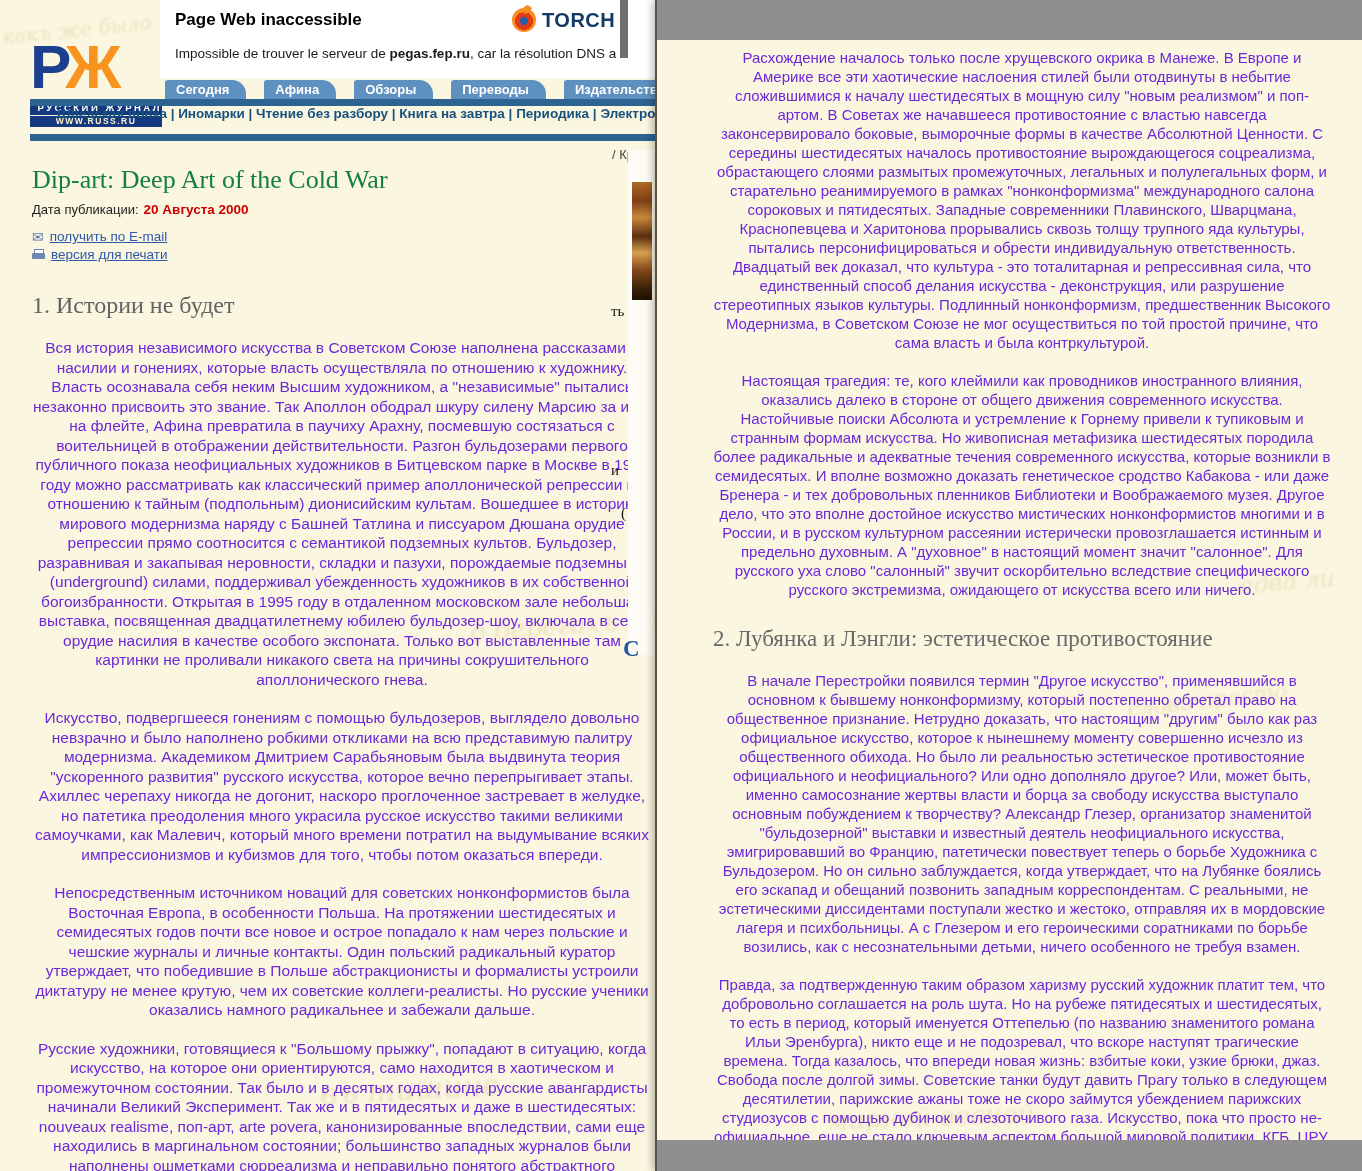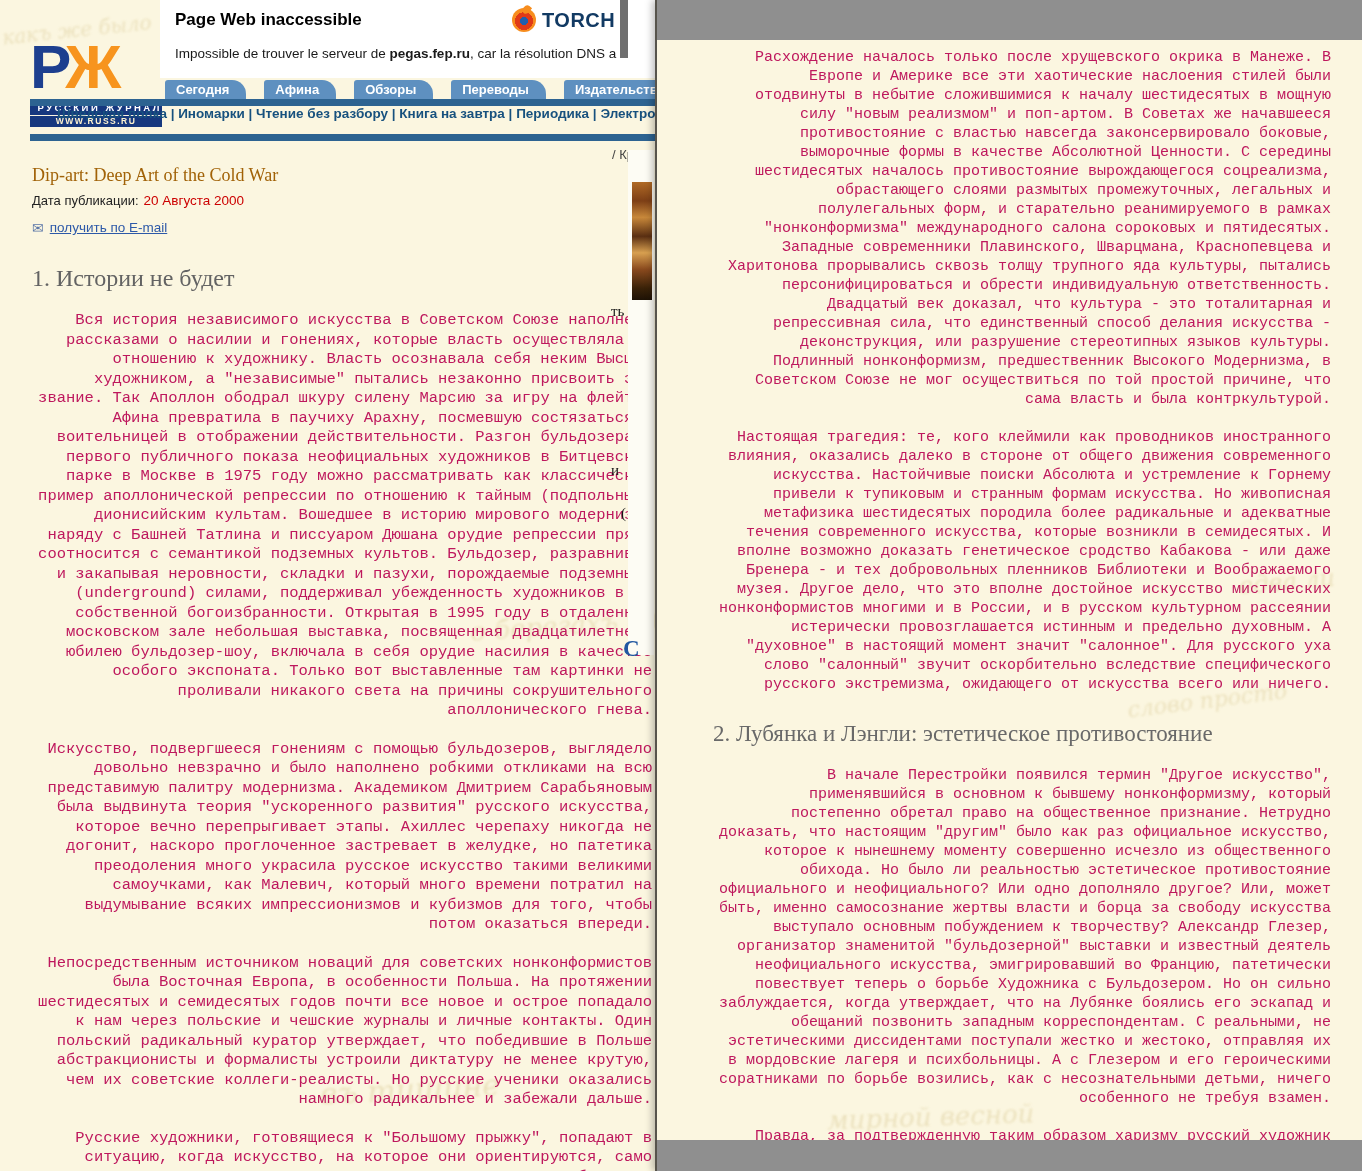--- a/index.html
+++ b/index.html
@@ -47,35 +47,35 @@
     padding:0 17px 0 11px;margin-right:6px;border-radius:3px 14px 0 0;cursor:pointer;}
   .navbar{position:absolute;left:30px;width:1332px;height:7px;background:#2d6391;z-index:1;}
   .bar1{top:99px;} .bar2{top:134px;}
   .subnav1{position:absolute;left:57px;top:106px;font-size:13.5px;font-weight:bold;color:#17517e;
     white-space:nowrap;z-index:1;}
   .subnav2{position:absolute;left:30px;top:120px;width:790px;text-align:right;font-size:13.5px;
     font-weight:bold;color:#17517e;z-index:1;}
   .breadcrumb-frag{position:absolute;left:612px;top:147px;font-size:13px;color:#444;z-index:1;white-space:nowrap;}
   
   .article{position:absolute;left:32px;top:165px;width:620px;z-index:1;}
-  .article-title{font-family:"Liberation Serif",serif;font-weight:400;font-size:18px;color:#a16207;margin:0;}
+  .article-title{font-family:"Liberation Serif",serif;font-weight:400;font-size:26px;color:#15803d;margin:0;}
   .pubdate{margin-top:7px;font-size:13px;color:#222;}
-  .pubdate .date-value{color:#cc0000;font-weight:normal;font-size:13.5px;margin-left:5px;}
+  .pubdate .date-value{color:#cc0000;font-weight:bold;font-size:13.5px;margin-left:5px;}
   .linkrows{margin-top:12px;}
   .linkrow{display:flex;align-items:center;gap:6px;margin-bottom:3px;}
   .linkrow a{color:#2d59a8;font-size:13.5px;text-decoration:underline;cursor:pointer;}
   .icon-mail{font-size:14px;color:#5c77a8;line-height:12px;}
   .icon-print{position:relative;display:inline-block;width:13px;height:11px;}
   .icon-print .pr-paper{position:absolute;left:2px;top:0;width:8px;height:4px;background:#fff;border:1px solid #6e86ad;}
   .icon-print .pr-body{position:absolute;left:0;top:4px;width:13px;height:6px;background:#6e86ad;border-radius:1px;}
   .sec-heading{font-family:"Liberation Serif",serif;font-weight:400;font-size:24px;color:#636363;
     margin:30px 0 0 0;}
   .article p, .ov-text p{
-    font-family:Liberation Mono, monospace;font-size:15.5px;line-height:19.5px;color:#be185d;
-    margin:19px 0 0 0;text-align:right;
+    font-family:Liberation Sans, sans-serif;font-size:15.5px;line-height:19.5px;color:#6d28d9;
+    margin:19px 0 0 0;text-align:center;
   }
   
   .frag-white{position:absolute;left:628px;top:150px;width:26px;height:505px;background:#fdfcf4;z-index:1;}
   .frag-img{position:absolute;left:632px;top:182px;width:20px;height:118px;z-index:2;
     background:linear-gradient(180deg,#b06a25 0%,#7d3f16 16%,#c8883a 30%,#5a2f12 46%,#d8a050 60%,#8a4a1e 74%,#3a2208 90%,#1e1205 100%);}
   .frag-text{position:absolute;font-family:"Liberation Serif",serif;font-size:15px;color:#131313;z-index:2;}
   .frag-c{position:absolute;left:623px;top:636px;font-family:"Liberation Serif",serif;font-weight:bold;
     font-size:23px;color:#2057a0;z-index:2;}
   
   .overlay{position:absolute;left:655px;top:0;width:707px;height:1171px;background:#fbf6e0;
@@ -127,20 +127,27 @@
 <div class="article">
   <h1 class="article-title">Dip-art: Deep Art of the Cold War</h1>
   <div class="pubdate">
     <span>Дата публикации:</span><span class="date-value">20 Августа 2000</span>
   </div>
   <div class="linkrows">
     <div class="linkrow">
       <span class="icon-mail">✉</span>
       <a>получить по E-mail</a>
     </div>
+    <div class="linkrow">
+      <span class="icon-print">
+          <span class="pr-paper"></span>
+          <span class="pr-body"></span>
+        </span>
+      <a>версия для печати</a>
+    </div>
   </div>
   <h2 class="sec-heading">1. Истории не будет</h2>
   <p>Вся история независимого искусства в Советском Союзе наполнена рассказами о насилии и гонениях, которые власть осуществляла по отношению к художнику. Власть осознавала себя неким Высшим художником, а "независимые" пытались незаконно присвоить это звание. Так Аполлон ободрал шкуру силену Марсию за игру на флейте, Афина превратила в паучиху Арахну, посмевшую состязаться с воительницей в отображении действительности. Разгон бульдозерами первого публичного показа неофициальных художников в Битцевском парке в Москве в 1975 году можно рассматривать как классический пример аполлонической репрессии по отношению к тайным (подпольным) дионисийским культам. Вошедшее в историю мирового модернизма наряду с Башней Татлина и писсуаром Дюшана орудие репрессии прямо соотносится с семантикой подземных культов. Бульдозер, разравнивая и закапывая неровности, складки и пазухи, порождаемые подземными (underground) силами, поддерживал убежденность художников в их собственной богоизбранности. Открытая в 1995 году в отдаленном московском зале небольшая выставка, посвященная двадцатилетнему юбилею бульдозер-шоу, включала в себя орудие насилия в качестве особого экспоната. Только вот выставленные там картинки не проливали никакого света на причины сокрушительного аполлонического гнева.</p>
   <p>Искусство, подвергшееся гонениям с помощью бульдозеров, выглядело довольно невзрачно и было наполнено робкими откликами на всю представимую палитру модернизма. Академиком Дмитрием Сарабьяновым была выдвинута теория "ускоренного развития" русского искусства, которое вечно перепрыгивает этапы. Ахиллес черепаху никогда не догонит, наскоро проглоченное застревает в желудке, но патетика преодоления много украсила русское искусство такими великими самоучками, как Малевич, который много времени потратил на выдумывание всяких импрессионизмов и кубизмов для того, чтобы потом оказаться впереди.</p>
   <p>Непосредственным источником новаций для советских нонконформистов была Восточная Европа, в особенности Польша. На протяжении шестидесятых и семидесятых годов почти все новое и острое попадало к нам через польские и чешские журналы и личные контакты. Один польский радикальный куратор утверждает, что победившие в Польше абстракционисты и формалисты устроили диктатуру не менее крутую, чем их советские коллеги-реалисты. Но русские ученики оказались намного радикальнее и забежали дальше.</p>
   <p>Русские художники, готовящиеся к "Большому прыжку", попадают в ситуацию, когда искусство, на которое они ориентируются, само находится в хаотическом и промежуточном состоянии. Так было и в десятых годах, когда русские авангардисты начинали Великий Эксперимент. Так же и в пятидесятых и даже в шестидесятых: nouveaux realisme, поп-арт, arte povera, канонизированные впоследствии, сами еще находились в маргинальном состоянии; большинство западных журналов были наполнены ошметками сюрреализма и неправильно понятого абстрактного экспрессионизма. Так что опыты, производившиеся в московских подвалах, вполне соответствовали странному месиву стилей, господствовавшему тогда на мировой арене. Именно эта каша и выступала непосредственным источником современного искусства. Новое искусство первоначально почти не видно из-под "официальной" художественной продукции. В конце пятидесятых и будущие светила западного высокого модернизма, и светочи советского нонконформизма находились в одинаковом положении не</p>
 </div>
 
 <div class="frag-white"></div>
 <div class="frag-img"></div>

